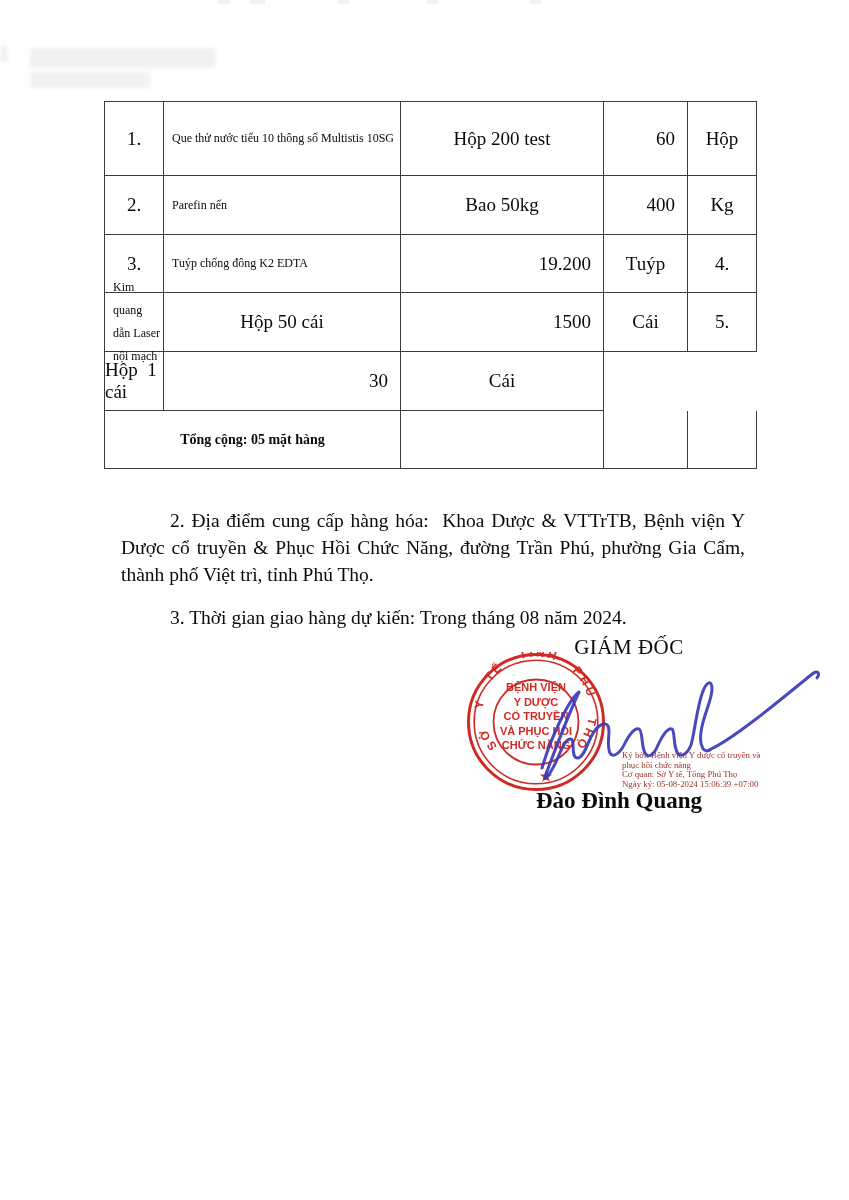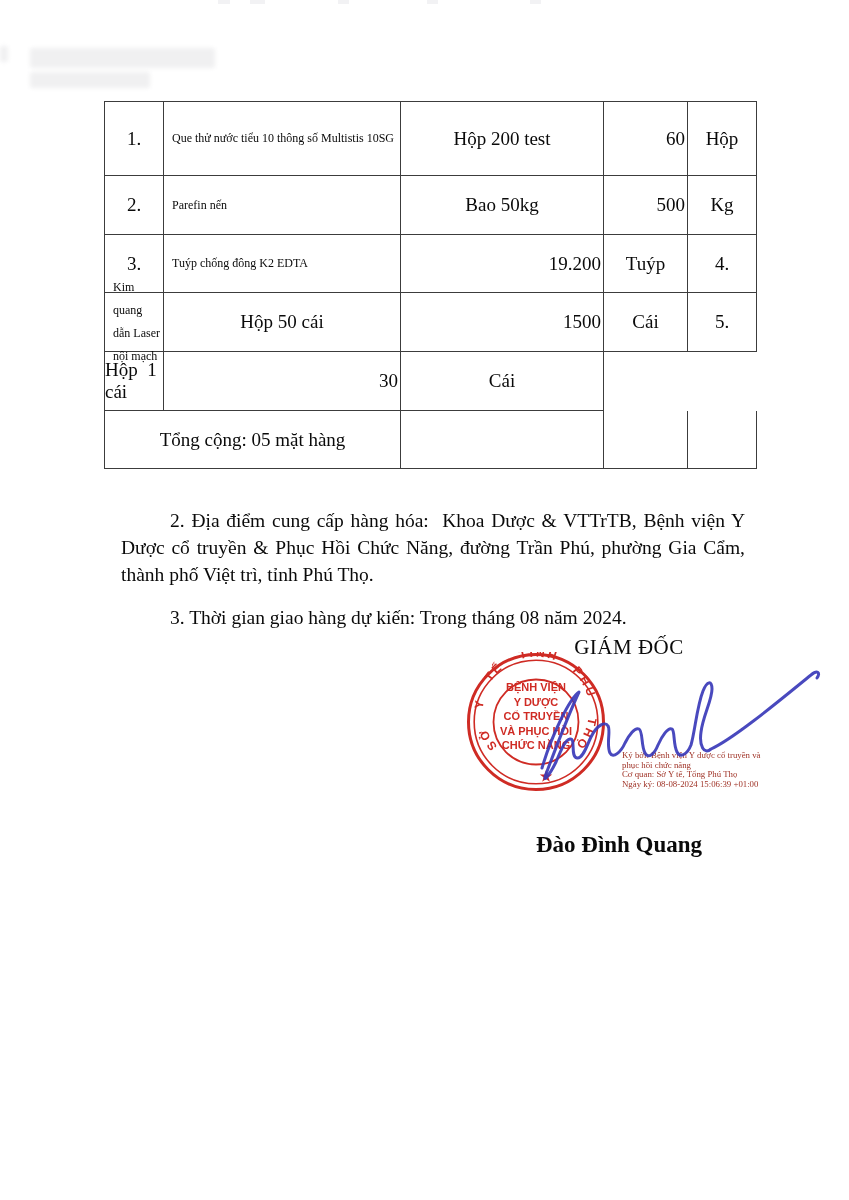--- a/index.html
+++ b/index.html
@@ -26,44 +26,44 @@
   .goods-table .cell {
     border-right:1.4px solid #3c3c3c;
     border-bottom:1.4px solid #3c3c3c;
     display:flex; align-items:center; justify-content:center;
     box-sizing:border-box;
   }
   .goods-table .cell.name {
     justify-content:flex-start; padding-left:8px; padding-right:2px;
     font-size:12px; line-height:23px;
   }
-  .goods-table .cell.qty { justify-content:flex-end; padding-right:2px; }
+  .goods-table .cell.qty { justify-content:flex-end; padding-right:12px; }
   .goods-table .cell.total {
-    grid-column:1 / 3; font-weight:normal; font-size:19px;
+    grid-column:1 / 3; font-weight:bold; font-size:14px;
   }
 
   
   .body-text {
     position:absolute; left:105px; top:491px; width:656px;
     font-size:19.5px; line-height:27px; text-align:justify;
   }
   .body-text p { margin:16px; text-indent:49px; }
 
   
   .recipients { position:absolute; left:107px; top:634px; }
   .recipients .heading { font-weight:bold; font-style:italic; font-size:16.5px; line-height:21px; }
   .recipients .item { font-size:15.5px; line-height:18.5px; }
 
   
   .director-title {
     position:absolute; left:529px; top:635px; width:200px;
     text-align:center; font-weight:normal; font-size:21px; letter-spacing:0.5px;
   }
   .signer-name {
-    position:absolute; left:519px; top:832px; width:200px;
+    position:absolute; left:519px; top:788px; width:200px;
     text-align:center; font-weight:bold; font-size:23px;
   }
   .digital-sig {
     position:absolute; left:622px; top:751px; width:150px;
     color:#a03428; font-size:8.8px; line-height:9.6px;
     font-family:"Liberation Serif", serif;
   }
   .stamp-svg { position:absolute; left:466px; top:652px; z-index:1; }
   .stamp-svg text { font-family:"Liberation Sans", sans-serif; font-weight:bold; fill:#cf2b24; }
   .sig-svg { position:absolute; left:480px; top:658px; z-index:3; }
@@ -86,21 +86,21 @@
 
     <div class="cell">1.</div>
     <div class="cell name">Que thử nước tiểu 10 thông số Multistis 10SG</div>
     <div class="cell">Hộp 200 test</div>
     <div class="cell qty">60</div>
     <div class="cell">Hộp</div>
 
     <div class="cell">2.</div>
     <div class="cell name">Parefin nến</div>
     <div class="cell">Bao 50kg</div>
-    <div class="cell qty">500</div>
+    <div class="cell qty">400</div>
     <div class="cell">Kg</div>
 
     <div class="cell">3.</div>
     <div class="cell name">Tuýp chống đông K2 EDTA</div>
     <div class="cell qty">19.200</div>
     <div class="cell">Tuýp</div>
 
     <div class="cell">4.</div>
     <div class="cell name">Kim quang dẫn Laser nội mạch</div>
     <div class="cell">Hộp 50 cái</div>
@@ -141,21 +141,21 @@
     <text x="70" y="68" font-size="11" text-anchor="middle">CỔ TRUYỀN</text>
     <text x="70" y="82.5" font-size="11" text-anchor="middle">VÀ PHỤC HỒI</text>
     <text x="70" y="97" font-size="11" text-anchor="middle">CHỨC NĂNG</text>
     <text x="80" y="129" font-size="14" text-anchor="middle">★</text>
   </svg>
 
   <div class="digital-sig">
     <div>Ký bởi: Bệnh viện Y dược cổ truyền và</div>
     <div>phục hồi chức năng</div>
     <div>Cơ quan: Sở Y tế, Tổng Phú Thọ</div>
-    <div>Ngày ký: 08-08-2024 15:06:39 +01:00</div>
+    <div>Ngày ký: 05-08-2024 15:06:39 +07:00</div>
   </div>
 
   <svg class="sig-svg" width="360" height="150" viewBox="0 0 360 150">
     <path d="M 62,110 C 72,76 90,40 99,34 C 93,47 78,84 66,116 C 62,126 69,118 76,104
              C 81,92 85,82 90,81 C 96,80 90,99 97,100 C 103,101 107,87 111,79
              C 117,67 125,63 128,68 C 131,72 126,87 130,95 C 133,101 141,94 145,85
              C 149,77 155,69 159,71 C 163,73 161,88 165,95 C 168,101 174,97 178,87
              C 182,78 188,69 192,71 C 195,73 193,86 197,94 C 200,100 207,97 211,87
              C 215,73 217,48 223,33 C 227,23 232,22 232,31 C 232,42 223,58 221,74
              C 219,88 224,97 231,91 C 255,80 305,38 331,17 C 337,12 341,14 337,20" fill="none" stroke="#3a3ab8" stroke-width="3" stroke-linecap="round" stroke-linejoin="round" opacity="0.92"></path>

